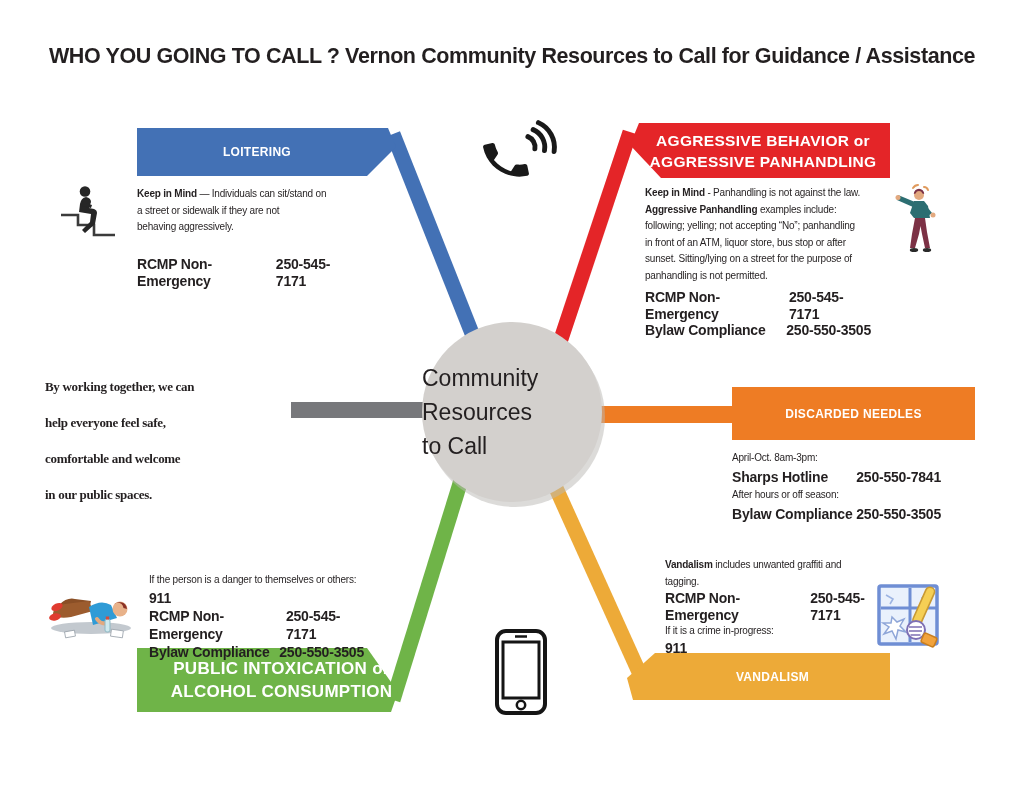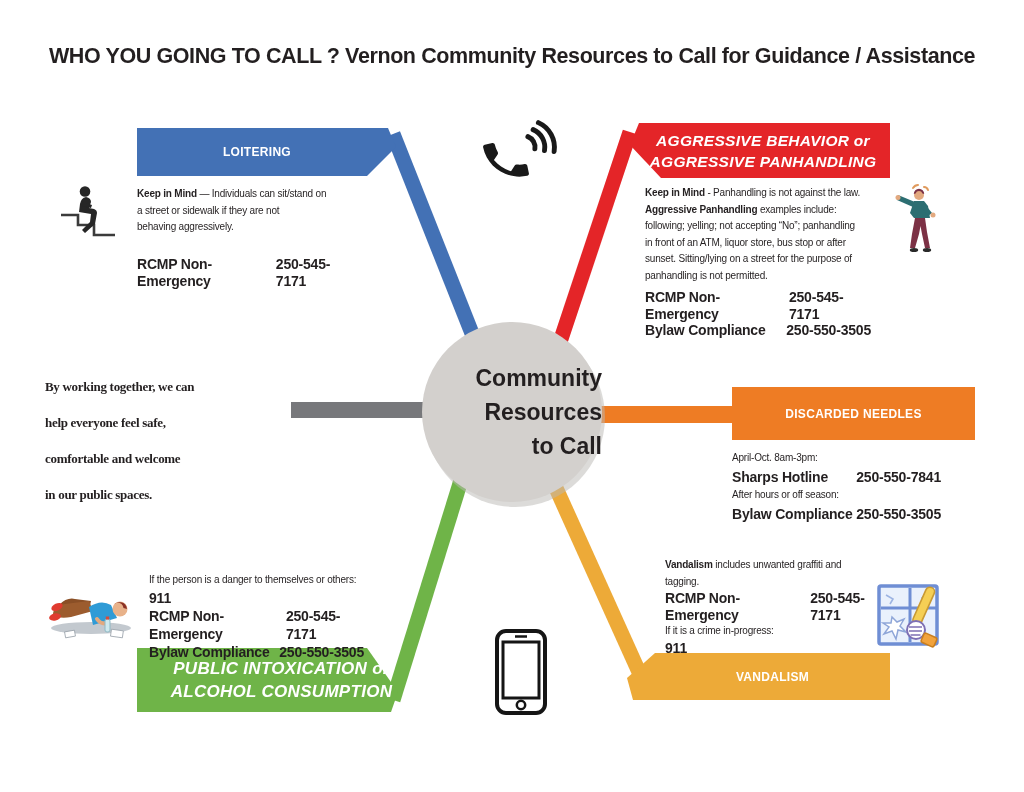--- a/index.html
+++ b/index.html
@@ -5,27 +5,27 @@
   html,body{margin:0;padding:0;background:#ffffff;}
   .canvas{position:relative;width:1024px;height:792px;background:#fff;overflow:hidden;
           font-family:"Liberation Sans",sans-serif;color:#231f20;}
   svg.base{position:absolute;left:0;top:0;}
   .abs{position:absolute;}
   .title{top:44px;left:0;width:1024px;text-align:center;font-size:21.5px;font-weight:800;
          letter-spacing:-0.4px;color:#231f20;}
   .banner-label{display:flex;align-items:center;justify-content:center;text-align:center;
         color:#ffffff;font-weight:700;letter-spacing:0.3px;}
   .one-line{font-size:12px;}
-  .two-line{font-size:15.5px;line-height:21px;white-space:pre-line;font-style:italic;}
+  .two-line{font-size:15.5px;line-height:21px;white-space:pre-line;}
   .body-txt{font-size:10px;line-height:16.5px;letter-spacing:-0.2px;white-space:pre-line;}
   .crow{display:flex;font-weight:700;font-size:14px;line-height:16.5px;letter-spacing:-0.2px;}
   .crow .ph{margin-left:auto;}
   .plain{font-weight:400;}
   .intro{font-size:13px;font-weight:700;line-height:36px;white-space:pre-line;letter-spacing:-0.3px;font-family:Liberation Serif, serif;}
-  .circle-text{width:180px;text-align:right;font-size:23px;font-weight:700;line-height:34px;
+  .circle-text{width:180px;text-align:left;font-size:23px;font-weight:400;line-height:34px;
         white-space:pre-line;color:#231f20;}
   .icon{position:absolute;}
 </style>
 </head>
 <body>
 
 <div class="canvas">
 
   <svg class="base" width="1024" height="792" viewBox="0 0 1024 792">
 

